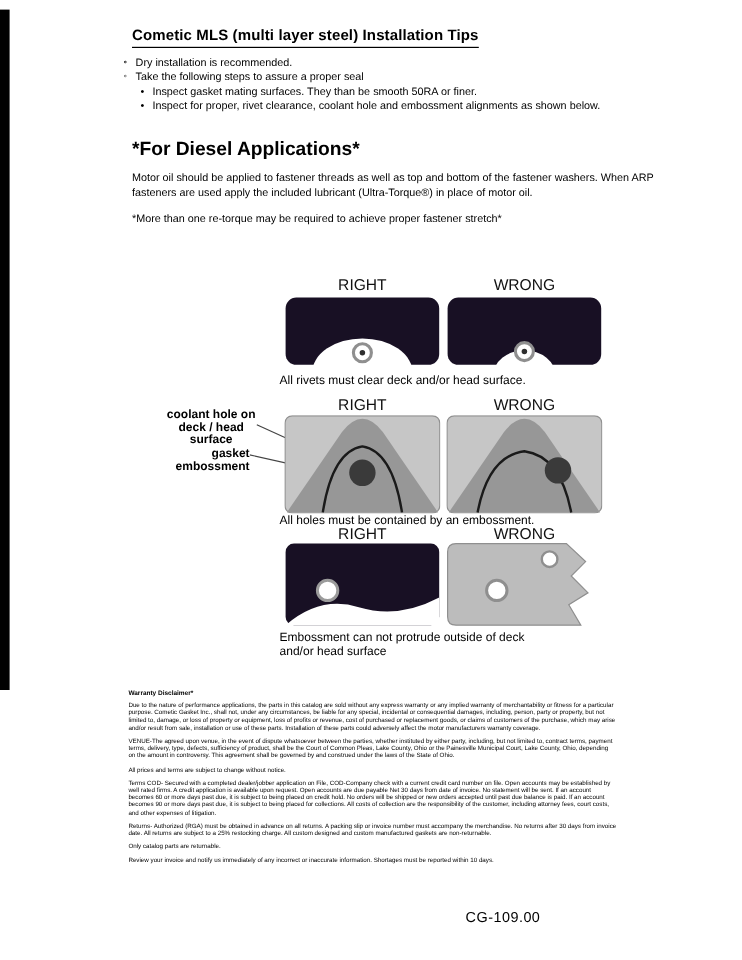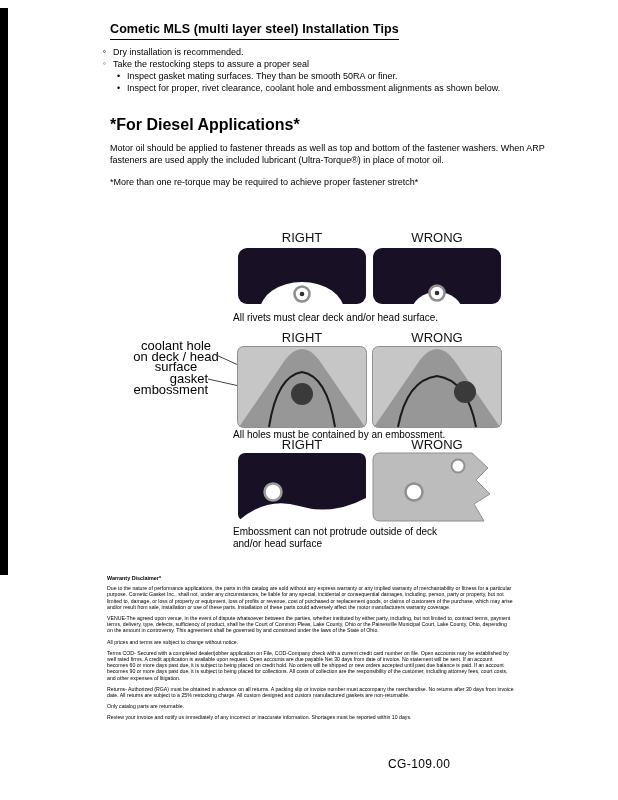--- a/index.html
+++ b/index.html
@@ -32,21 +32,21 @@
   .dg-img { position: absolute; width: 130px; }
   .dg-img svg { display: block; width: 100%; height: 100%; }
   .r1 { top: 230px; } .r1i { top: 247px; height: 58px; }
   .cap { position: absolute; left: 233px; font-size: 10px; line-height: 11.5px; }
   .cap1 { top: 312px; width: 270px; }
   .r2 { top: 330px; } .r2i { top: 346px; height: 82px; }
   .cap2 { top: 429px; width: 270px; }
   .r3 { top: 437px; } .r3i { top: 452px; height: 70px; }
   .cap3 { top: 526px; width: 215px; }
 
-  .callout { position: absolute; font-size: 13px; line-height: 10.5px; text-align: center; }
+  .callout { position: absolute; font-size: 10px; line-height: 10.5px; text-align: center; font-weight: bold; }
   .co1 { left: 133px; top: 341px; width: 86px; }
   .co2 { left: 116px; top: 374px; width: 92px; text-align: right; }
   .leaders { position: absolute; left: 208px; top: 350px; width: 100px; height: 52px; }
 
   .warranty { position: absolute; left: 107px; top: 575px; width: 407px; font-size: 5.2px; line-height: 6.2px; }
   .warranty .wh { font-weight: bold; font-size: 5.4px; margin-bottom: 4px; }
   .warranty p { margin-bottom: 5px; }
 
   .footer { position: absolute; left: 388px; top: 757px; font-size: 12px; letter-spacing: .4px; }
 </style>
@@ -62,21 +62,21 @@
   <div class="tips">
     <div class="tipline">
       <span class="bullet">◦</span>
     </div>
     <div class="tipline">
       <span class="bullet">◦</span>
       <span>Dry installation is recommended.</span>
     </div>
     <div class="tipline">
       <span class="bullet">◦</span>
-      <span>Take the restocking steps to assure a proper seal</span>
+      <span>Take the following steps to assure a proper seal</span>
     </div>
     <div class="tipline sub">
       <span class="bullet">•</span>
       <span>Inspect gasket mating surfaces.  They than be smooth 50RA or finer.</span>
     </div>
     <div class="tipline sub">
       <span class="bullet">•</span>
       <span>Inspect for proper, rivet clearance, coolant hole and embossment alignments as shown below.</span>
     </div>
   </div>

